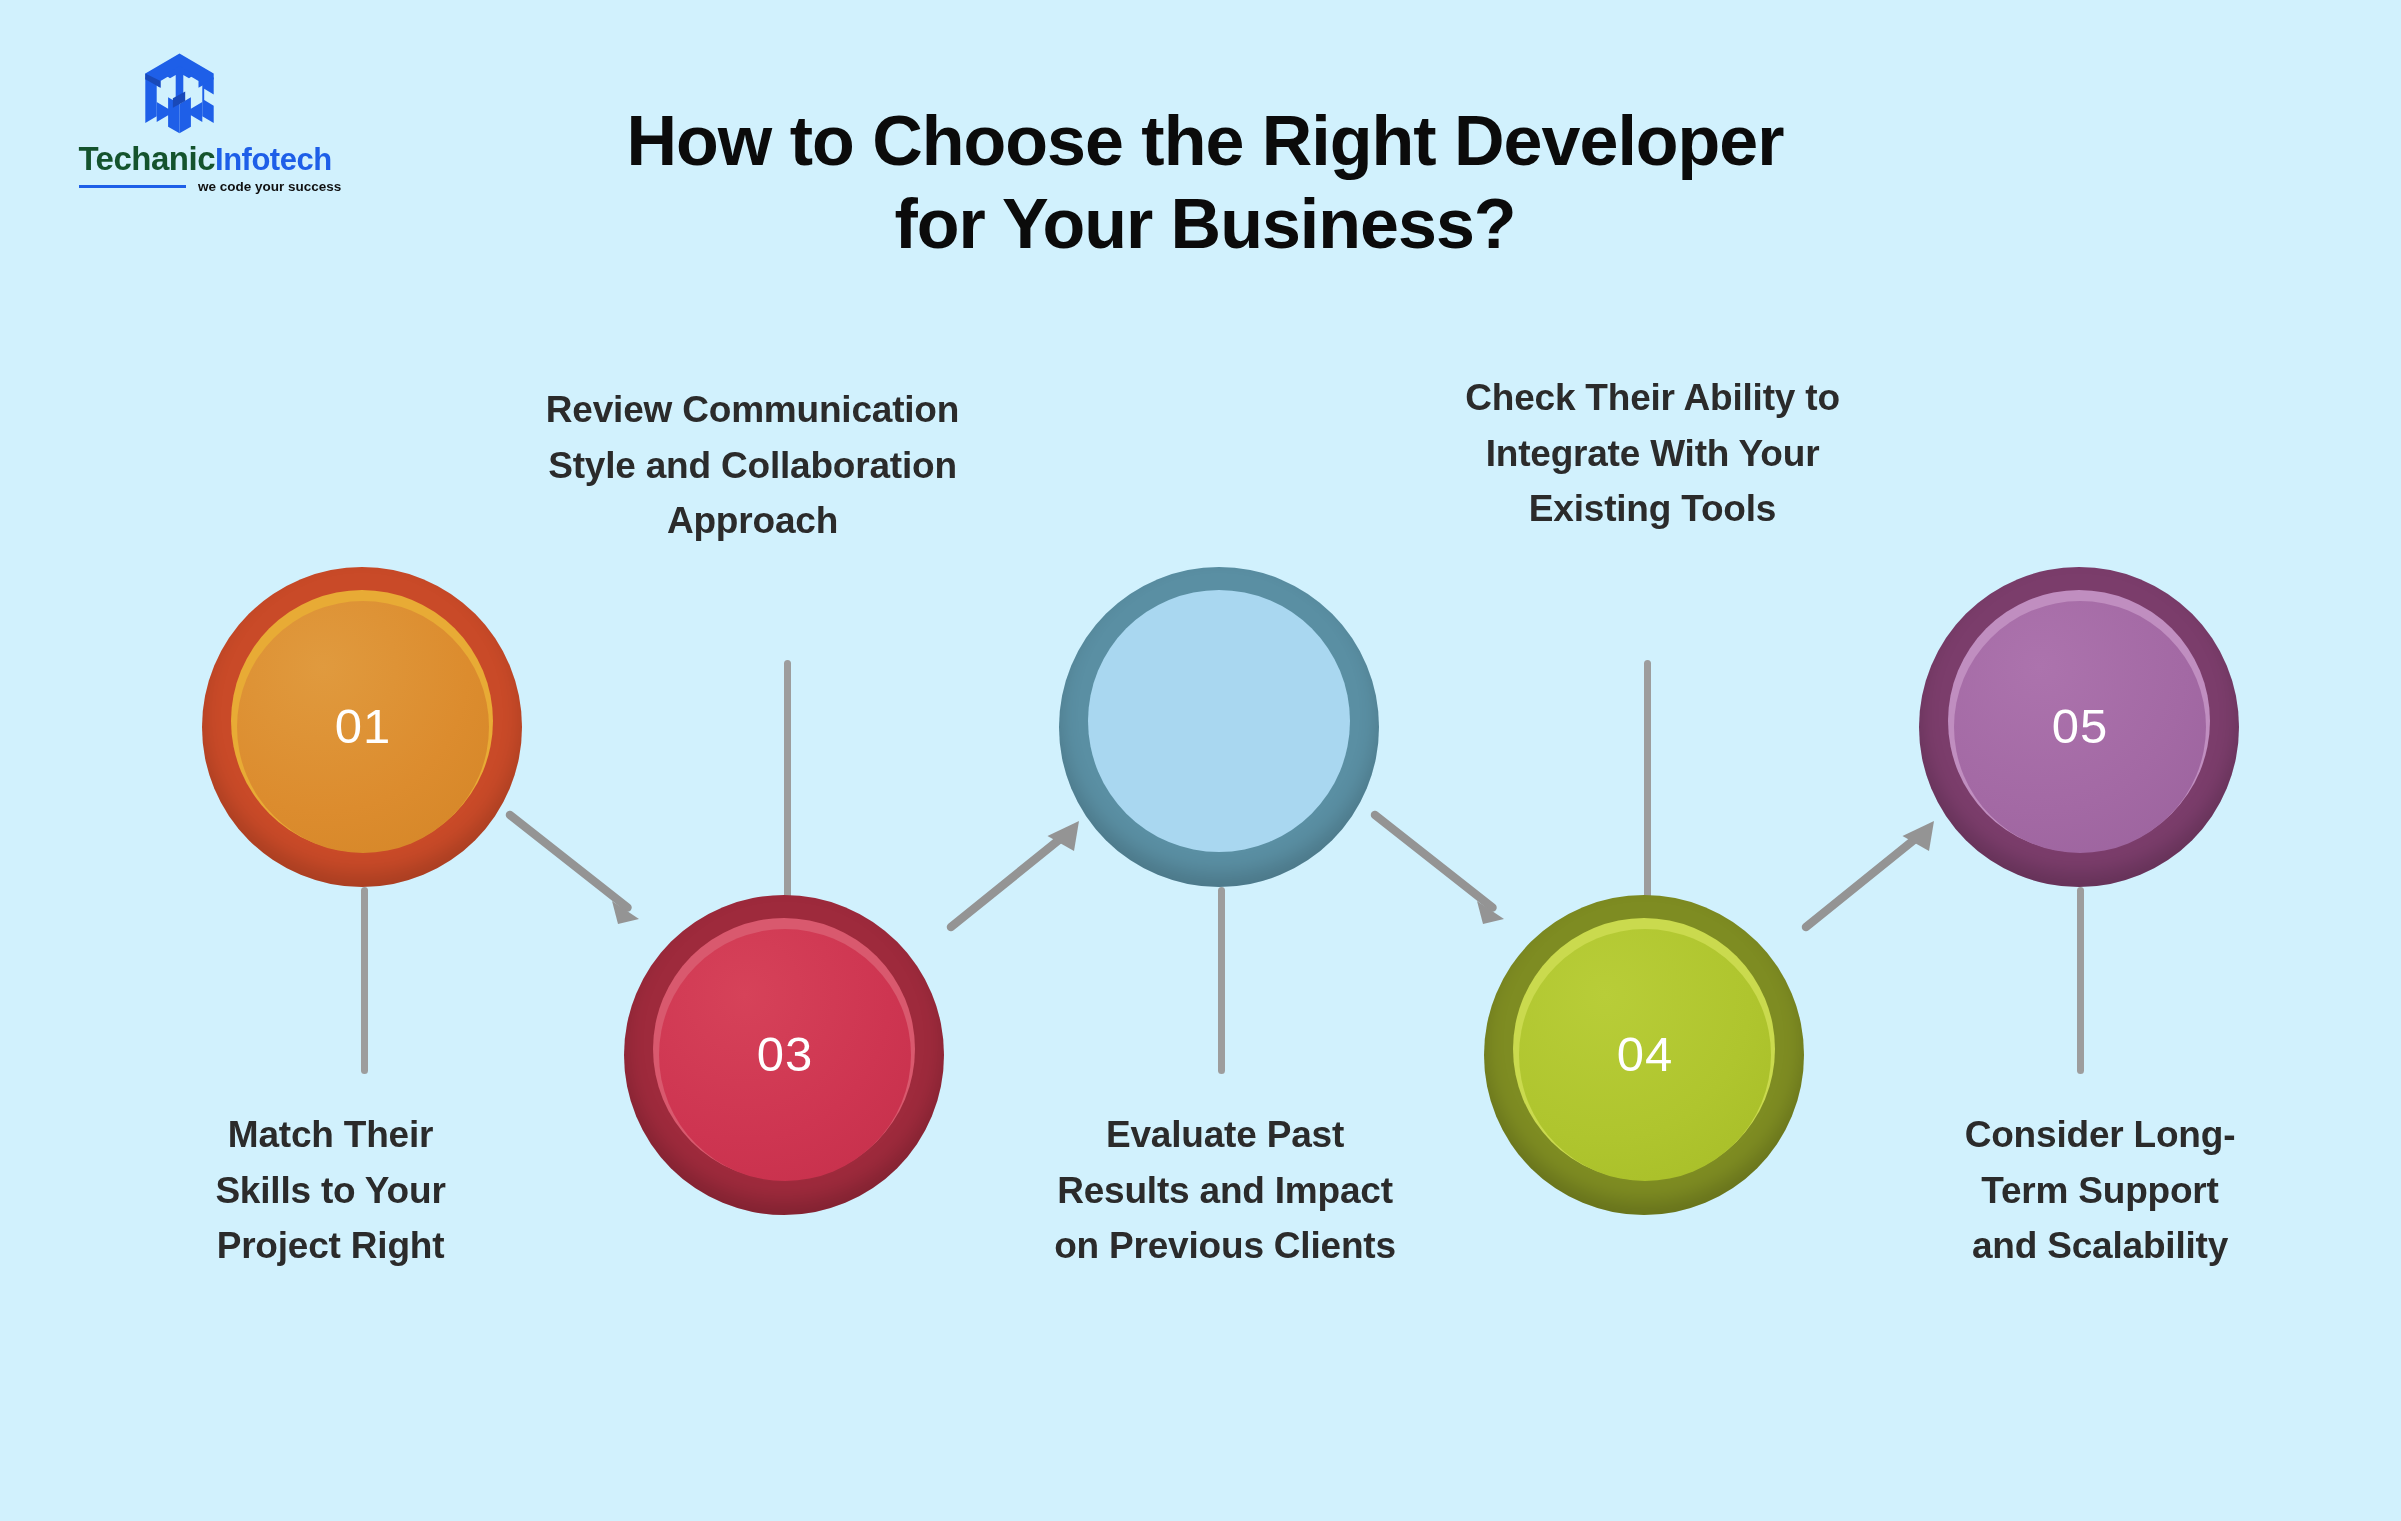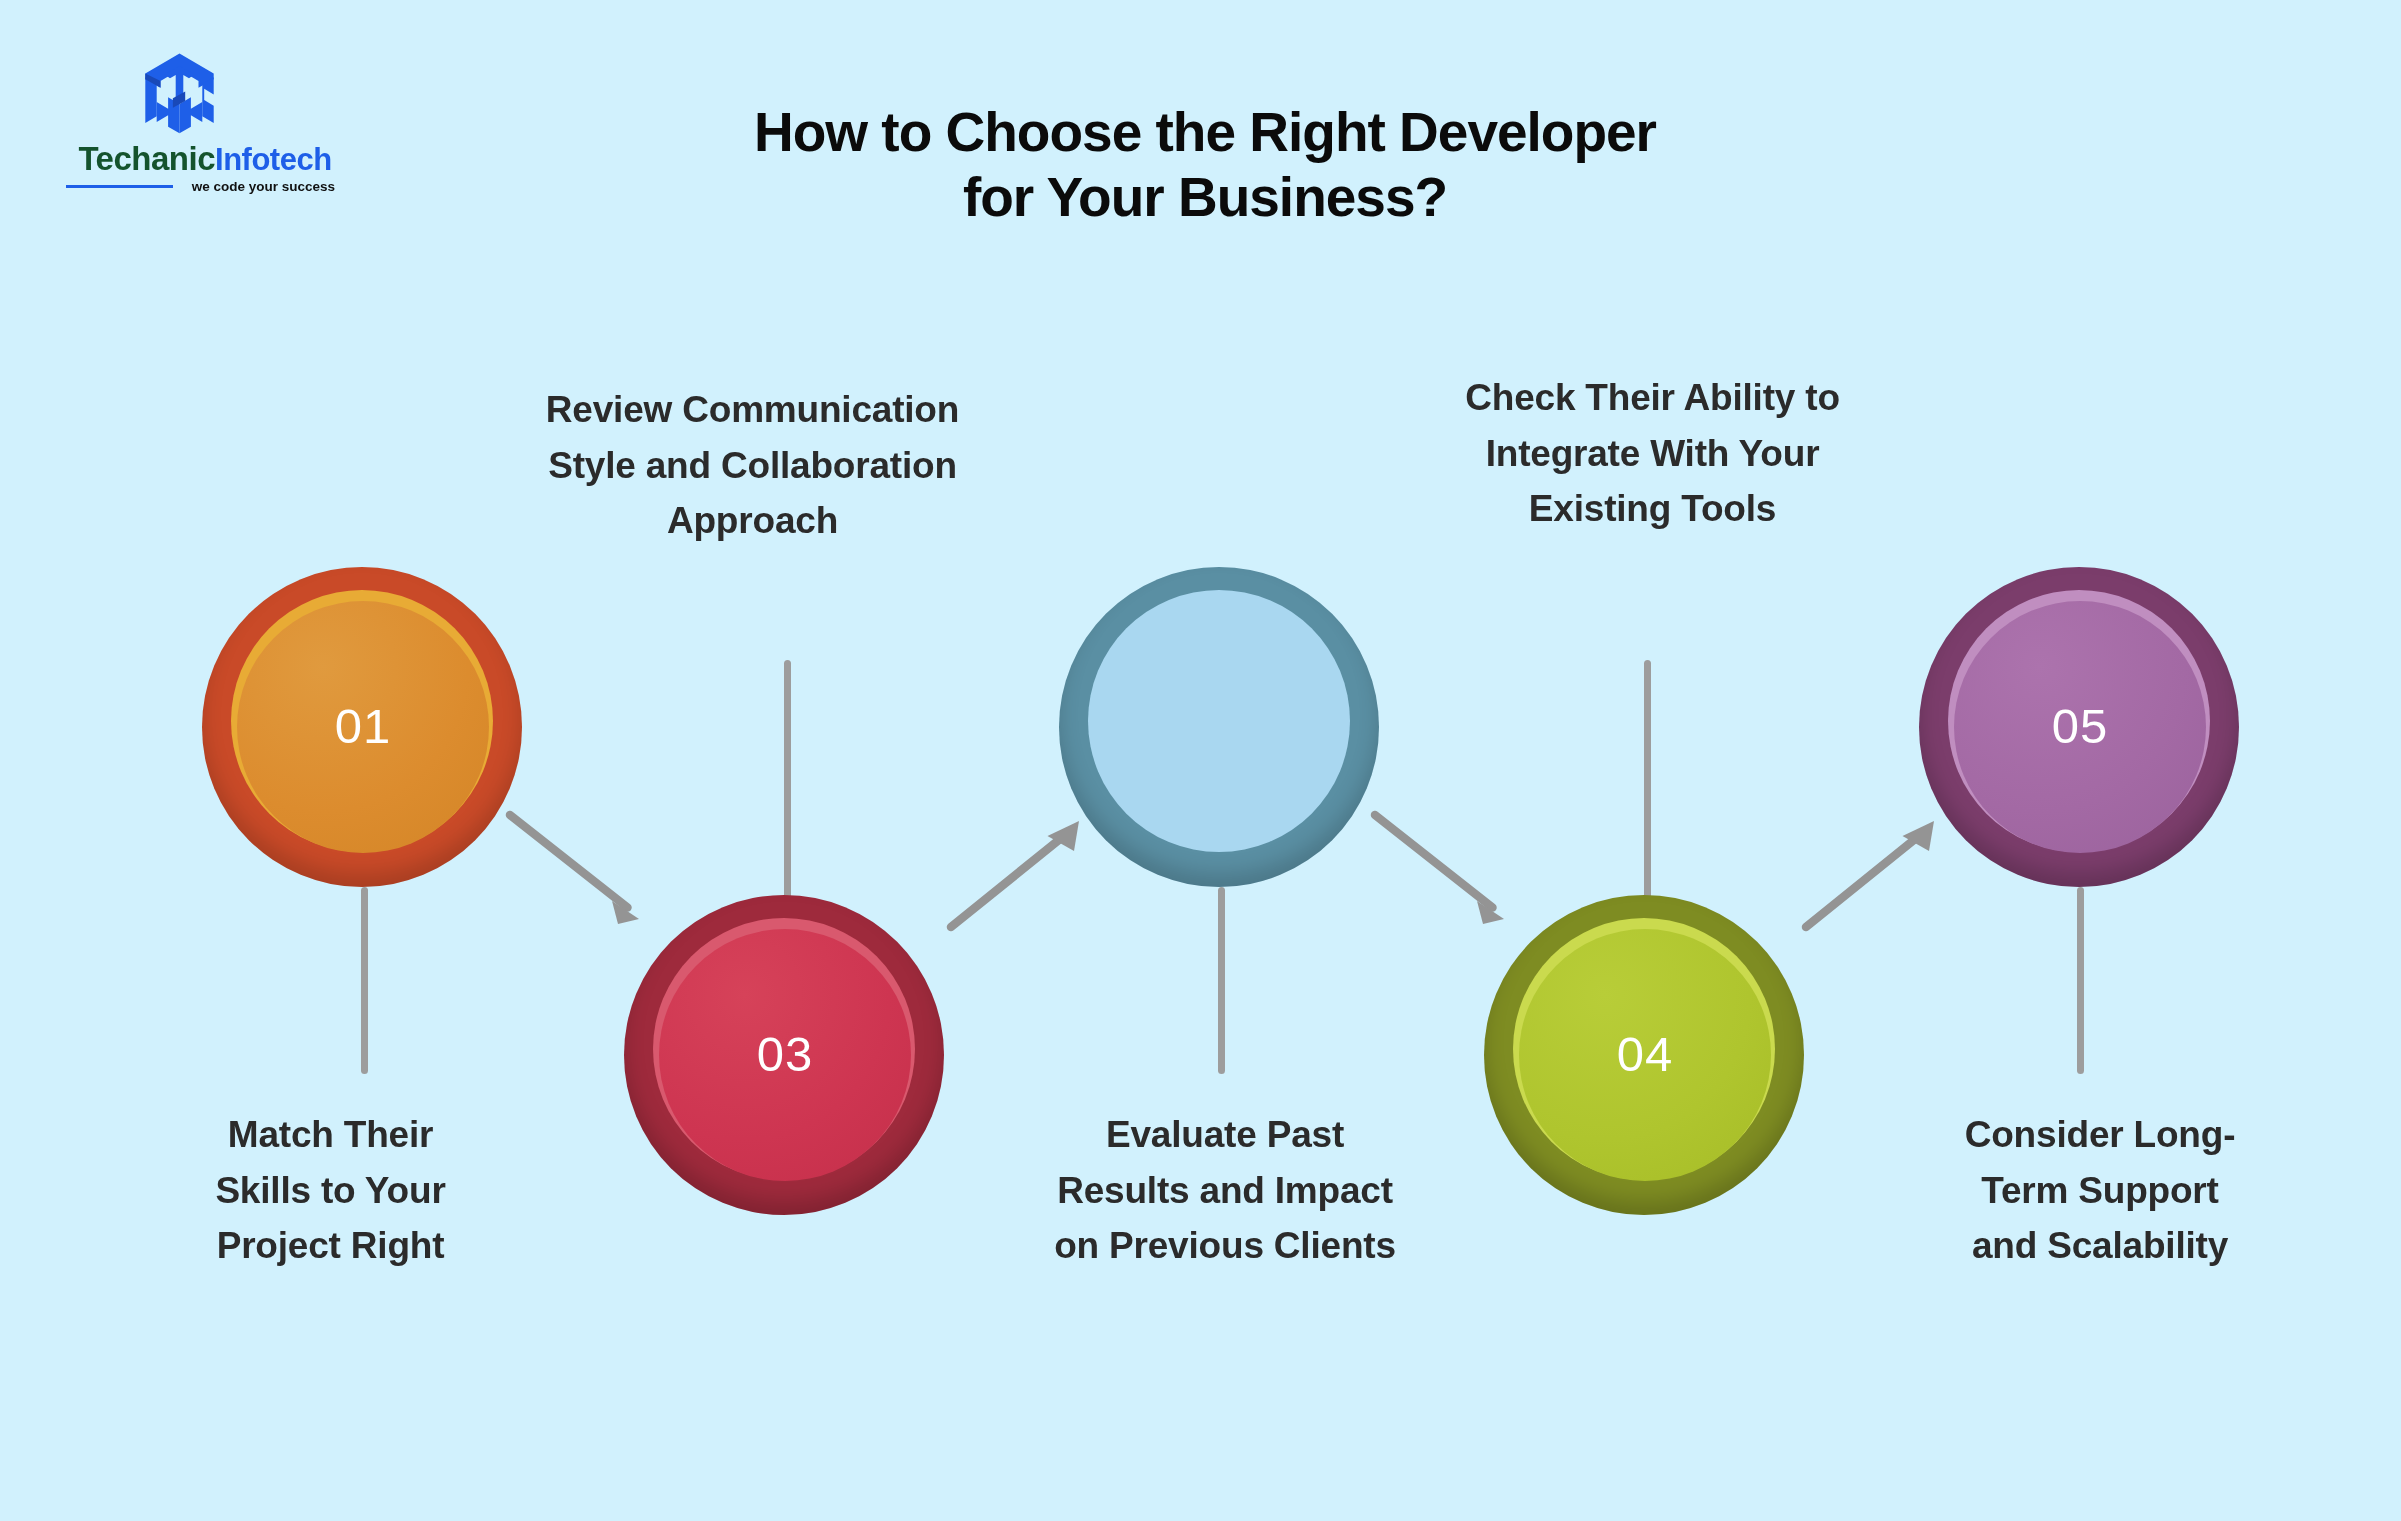--- a/index.html
+++ b/index.html
@@ -42,36 +42,36 @@
     margin-top:40px;
   }
   #logo-wordmark .w2 {
     font-size:31px; font-weight:bold; color:#1e5fe8;
     letter-spacing:-0.5px;
   }
   #logo-tag-row {
     position:absolute;
     left:0px; top:134px;
     width:260px;
-    display:flex; align-items:center; gap:19px;justify-content:flex-end;
+    display:flex; align-items:center; gap:12px;
   }
   #logo-rule {
     height:3.5px; background:#1e5fe8; flex:0 0 107px; margin-left:4px;
   }
   #logo-tag {
     font-size:13.5px; font-weight:bold; color:#111; white-space:nowrap;
   }
 
   
   #title {
     position:absolute;
     left:480px; top:100px;
     width:1450px;
     text-align:center;
-    font-size:55px;
+    font-size:70px;
     font-weight:bold;
     line-height:1.18;
     color:#0b0b0b;
     letter-spacing:-1px;
   }
 
   
   .step { position:absolute; }
 
   .pill {

